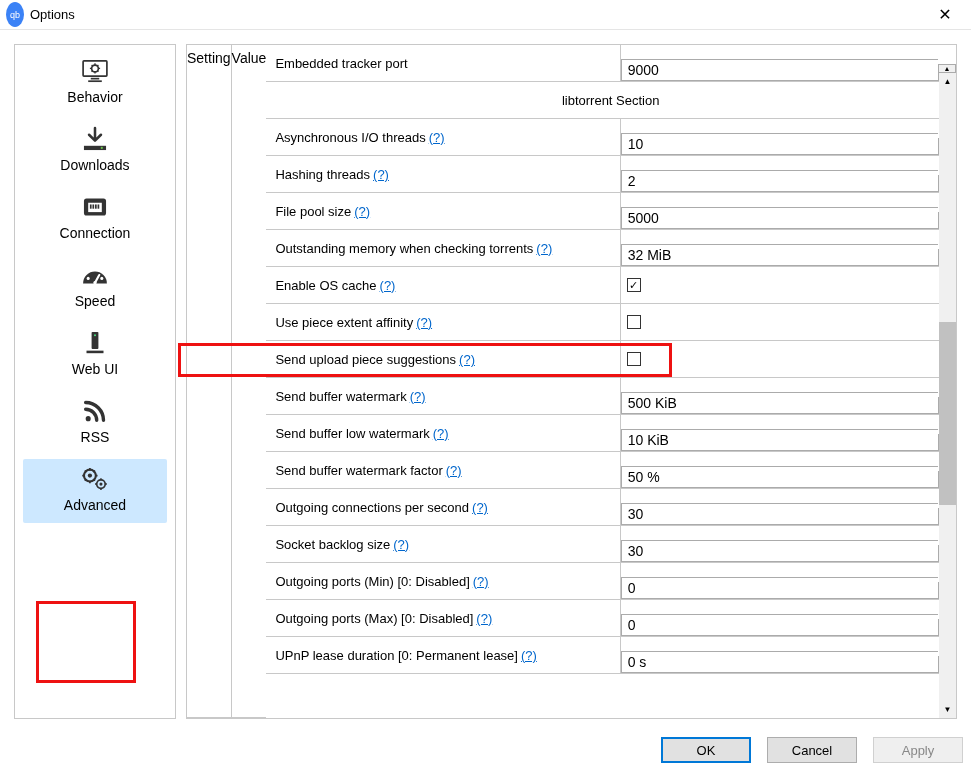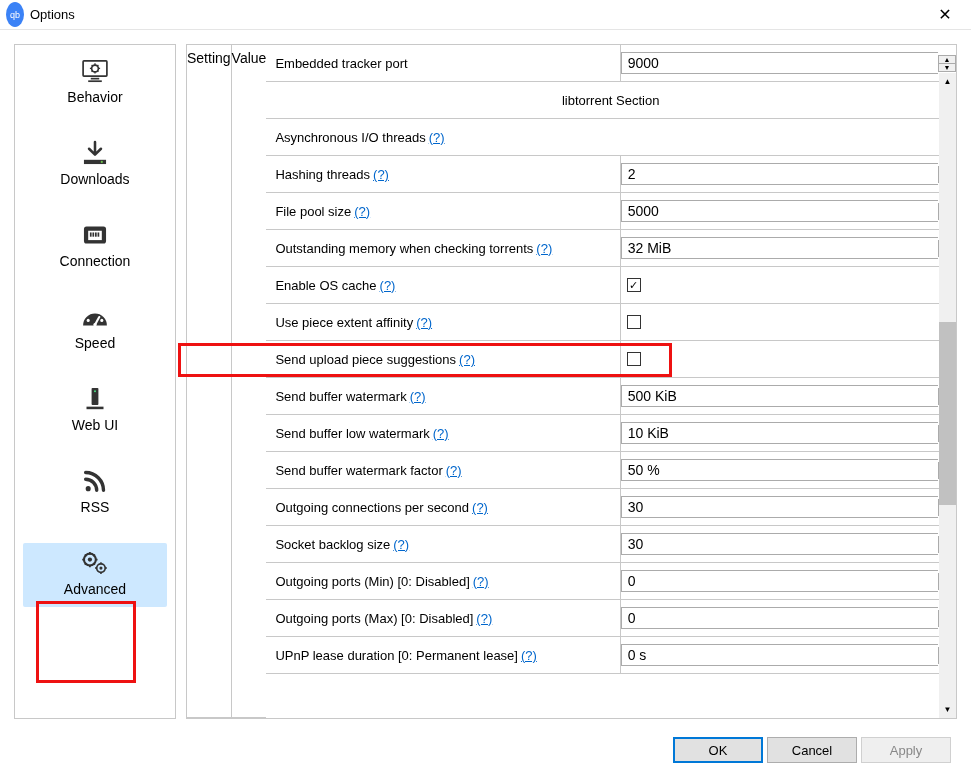--- a/index.html
+++ b/index.html
@@ -5,53 +5,53 @@
 * { box-sizing: border-box; margin: 0; padding: 0; }
 body { font-family: "Segoe UI", Tahoma, sans-serif; font-size: 13px; background: #fff; color: #000; width: 971px; height: 773px; overflow: hidden; position: relative; }
 
 .titlebar { height: 30px; display: flex; align-items: center; padding: 0 6px; border-bottom: 1px solid #e5e5e5; }
 .titlebar .app-icon { width: 18px; height: 25px; border-radius: 50%; background: #3b82f6; display: flex; align-items: center; justify-content: center; color: #fff; font-size: 9px; font-weight: normal; margin-right: 6px; }
 .titlebar .title { flex: 1; }
 .titlebar .close { width: 40px; text-align: center; font-size: 16px; cursor: pointer; }
 
 .main { display: flex; height: 689px; }
 
-.sidebar { width: 162px; margin: 14px 0 0 14px; border: 1px solid #c8c8c8; display: flex; flex-direction: column; align-items: stretch; padding: 6px 8px; overflow: hidden; gap: 14px; }
+.sidebar { width: 162px; margin: 14px 0 0 14px; border: 1px solid #c8c8c8; display: flex; flex-direction: column; align-items: stretch; padding: 6px 8px; overflow: hidden; }
 .nav-item { display: flex; flex-direction: column; align-items: center; justify-content: center; padding: 6px 4px 10px; margin-bottom: 4px; border-radius: 2px; cursor: pointer; }
 .nav-item .label { margin-top: 4px; font-size: 14px; }
 .nav-item.selected { background: #cde8ff; }
 .nav-icon { width: 34px; height: 28px; display: flex; align-items: center; justify-content: center; }
 .nav-icon svg { width: 34px; height: 28px; }
 
 .content { flex: 1; margin: 14px 14px 0 10px; border: 1px solid #c8c8c8; display: flex; flex-direction: row; position: relative; }
 .thead { display: flex; border-bottom: 1px solid #c8c8c8; background: #fff; }
 .thead .th { flex: 1; text-align: center; padding: 5px 0; font-size: 14px; border-right: 1px solid #c8c8c8; }
 .thead .th:last-child { border-right: none; }
 .tbody { flex: 1; overflow-y: scroll; }
 .tr { display: flex; border-bottom: 1px solid #c8c8c8; min-height: 37px; align-items: stretch; }
 .td-setting { flex: 1; padding: 8px 9px; border-right: 1px solid #c8c8c8; display: flex; align-items: center; }
 .td-value { flex: 1; display: flex; align-items: center; padding: 0; position: relative; }
 .section-header { font-weight: normal; text-align: center; justify-content: center; }
 .td-link { color: #0066cc; text-decoration: underline; cursor: pointer; }
 .help { color: #0066cc; text-decoration: underline; cursor: pointer; margin-left: 3px; }
 
-.spin { flex: 1; display: flex; align-items: center; height: 100%; }
+.spin { flex: 1; display: flex; align-items: flex-end; height: 100%; }
 .spin input { flex: 1; border: 1px solid #ababab; border-right: none; padding: 2px 6px; font-size: 14px; outline: none; }
 .spin-btns { width: 18px; display: flex; flex-direction: column; border: 1px solid #ababab; }
 .spin-btns div { flex: 1; display: flex; align-items: center; justify-content: center; font-size: 7px; background: #f0f0f0; cursor: pointer; }
 .spin-btns div:first-child { border-bottom: 1px solid #ababab; }
 
 .chk { width: 14px; height: 14px; border: 1px solid #333; margin-left: 6px; display: flex; align-items: center; justify-content: center; font-size: 11px; cursor: pointer; }
 
 .scrollbar { position: absolute; right: 0; top: 28px; bottom: 0; width: 17px; background: #f0f0f0; display: flex; flex-direction: column; }
 .scrollbar .arrow { height: 17px; display: flex; align-items: center; justify-content: center; font-size: 8px; background: #f0f0f0; cursor: pointer; }
 .scrollbar .track { flex: 1; position: relative; }
 .scrollbar .thumb { position: absolute; left: 0; right: 0; top: 38%; height: 30%; background: #c1c1c1; cursor: pointer; }
 
-.footer { position: absolute; bottom: 10px; right: 20px; display: flex; gap: 4px; }
+.footer { position: absolute; bottom: 10px; right: 8px; display: flex; gap: 16px; }
 .footer button { width: 90px; height: 26px; border: 1px solid #adadad; background: #e1e1e1; font-size: 13px; cursor: pointer; }
 .footer button.primary { border: 2px solid #0078d7; background: #e1e1e1; }
 .footer button.disabled { color: #888; background: #efefef; border-color: #d0d0d0; cursor: default; }
 
 .highlight-red { position: absolute; border: 3px solid #e11; pointer-events: none; }
 .hl-1 { left: 36px; top: 601px; width: 100px; height: 82px; }
 .hl-2 { left: 178px; top: 343px; width: 494px; height: 34px; }
 
 .tbody::-webkit-scrollbar { width: 0; }
 </style>
@@ -167,20 +167,29 @@
           </div>
         </div>
         <div class="tr">
           <div class="td-setting section-header">libtorrent Section</div>
         </div>
         <div class="tr">
           <div class="td-setting">
             <span>Asynchronous I/O threads</span> 
             <span class="help">(?)</span>
           </div>
+          <div class="td-value">
+            <div class="spin">
+              <input type="text" value="10" style="">
+              <div class="spin-btns">
+                <div>▲</div>
+                <div>▼</div>
+              </div>
+            </div>
+          </div>
         </div>
         <div class="tr">
           <div class="td-setting">
             <span>Hashing threads</span> 
             <span class="help">(?)</span>
           </div>
           <div class="td-value">
             <div class="spin">
               <input type="text" value="2" style="">
               <div class="spin-btns">

